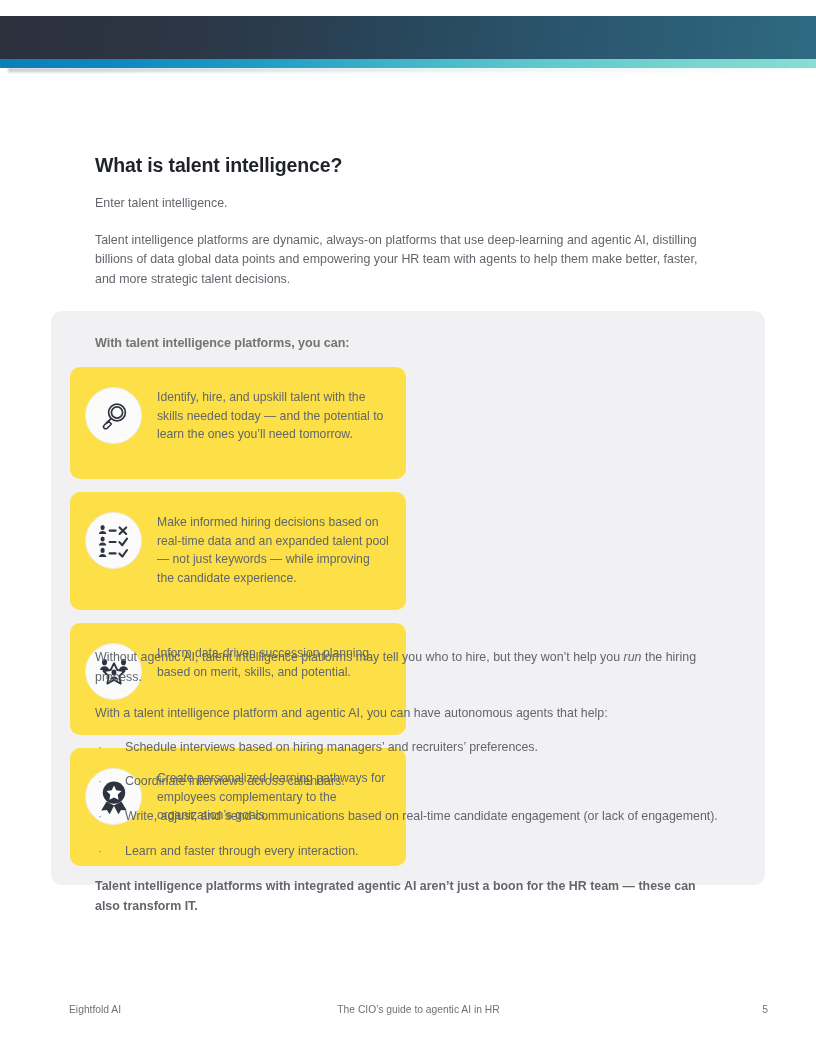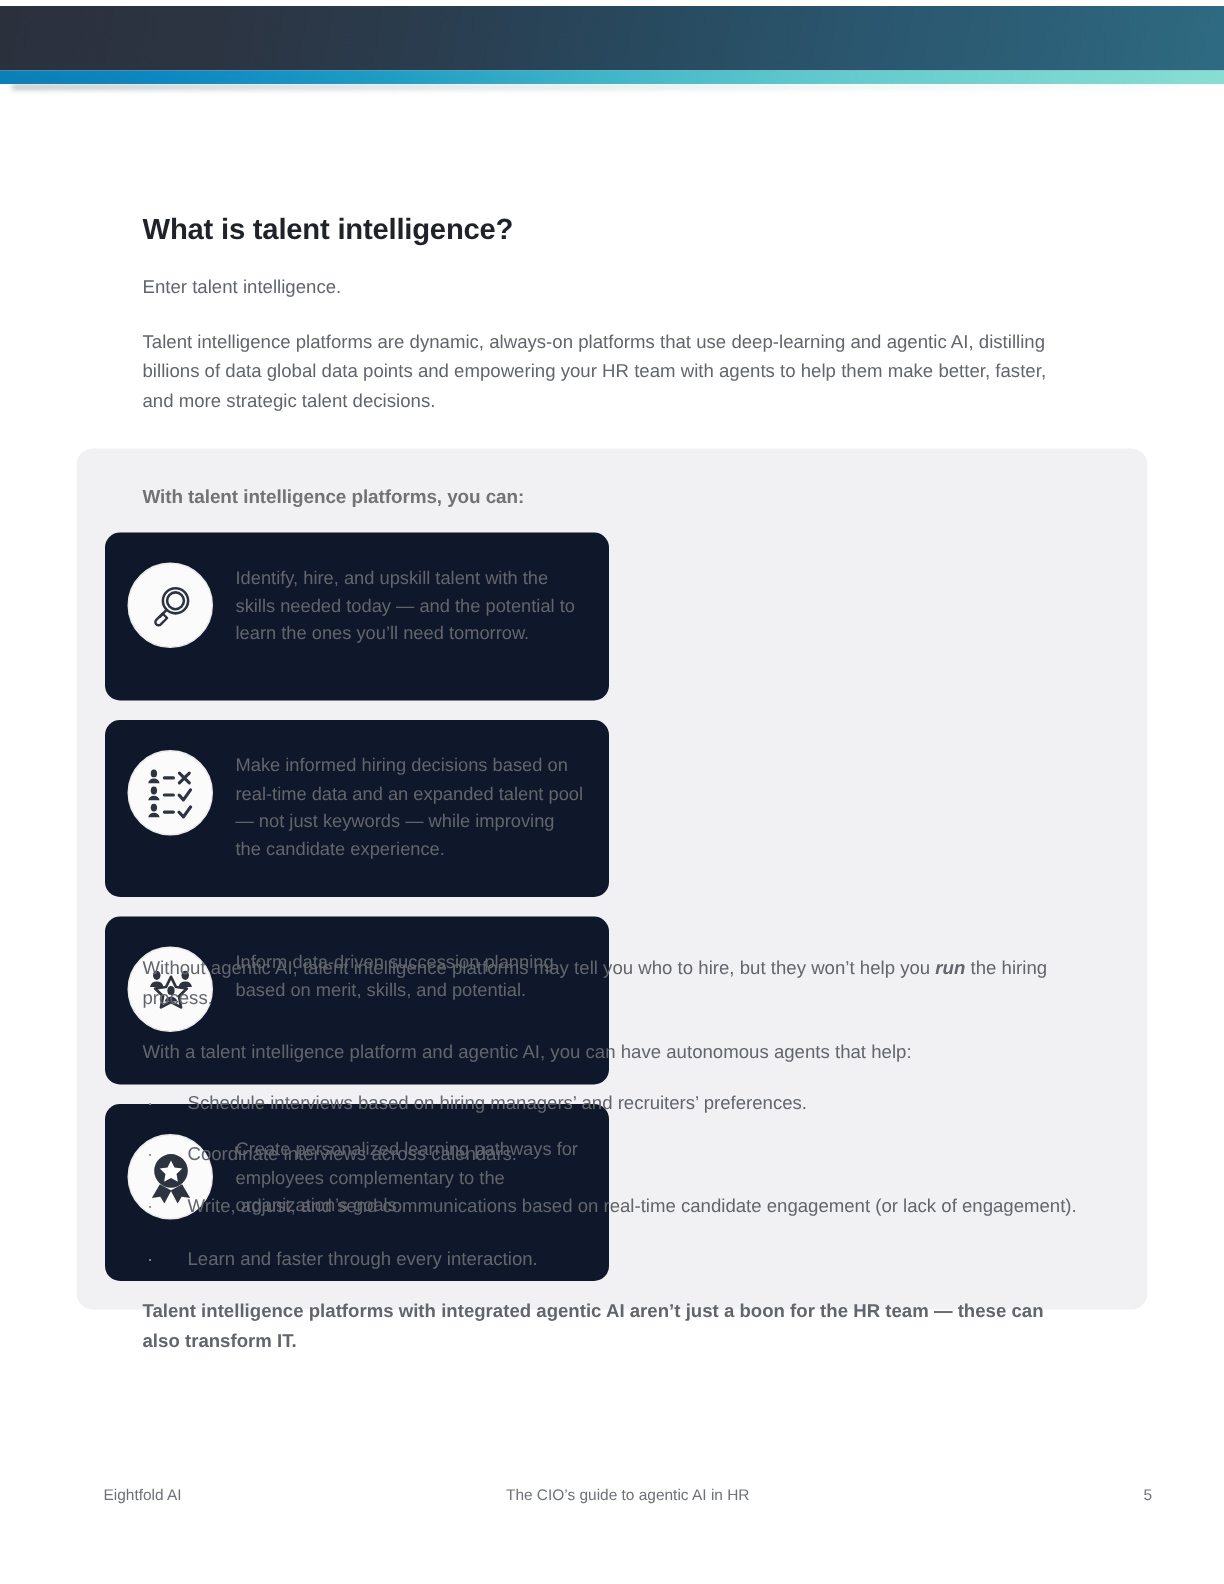--- a/index.html
+++ b/index.html
@@ -53,21 +53,21 @@
         rgba(90,110,120,0.38) 0%,
         rgba(120,160,165,0.26) 40%,
         rgba(150,205,200,0.18) 70%,
         rgba(180,225,220,0.07) 100%);
     filter: blur(1.6px);
   }
 
   
   .page {
     position: absolute;
-    top: 4px; left: 0;
+    top: 16px; left: 0;
     width: 816px;
     height: 936px;
   }
 
   .content {
     position: absolute;
     left: 95px;
     top: 138px;
     width: 626px;
   }
@@ -82,21 +82,21 @@
 
   p.body-text {
     font-size: 12.4px;
     line-height: 19.6px;
     color: #62666c;
     margin: 0 0 17px 0;
     letter-spacing: 0.01px;
   }
   p.body-text.tight { margin-bottom: 14px; }
 
-  em.em-run { font-style: italic; font-weight: bold; }
+  em.em-run { font-style: italic; }
 
   
   .callout {
     position: absolute;
     left: 51px;
     top: 295px;
     width: 714px;
     background: #f1f1f3;
     border-radius: 11px;
     padding: 22px 19px 19px 19px;
@@ -110,21 +110,21 @@
     letter-spacing: -0.05px;
   }
   .card-grid {
     display: flex;
     flex-wrap: wrap;
     gap: 13px;
   }
   .card {
     width: 336px;
     box-sizing: border-box;
-    background: #0f172a;
+    background: #fde047;
     border-radius: 10px;
     display: flex;
     align-items: flex-start;
     padding: 18px 17px 18px 15px;
     min-height: 112px;
   }
   .card.card-tall { min-height: 118px; }
 
   .icon-circle {
     flex: 0 0 auto;

